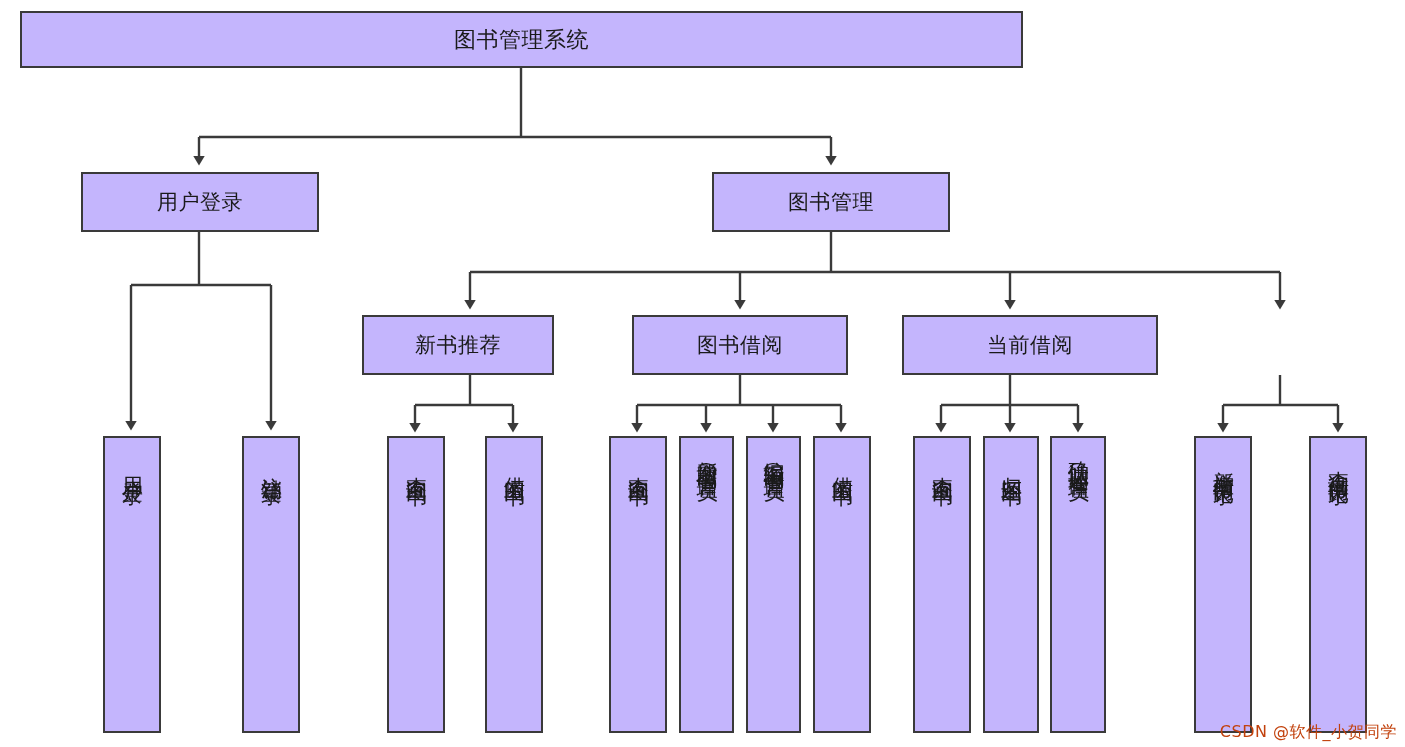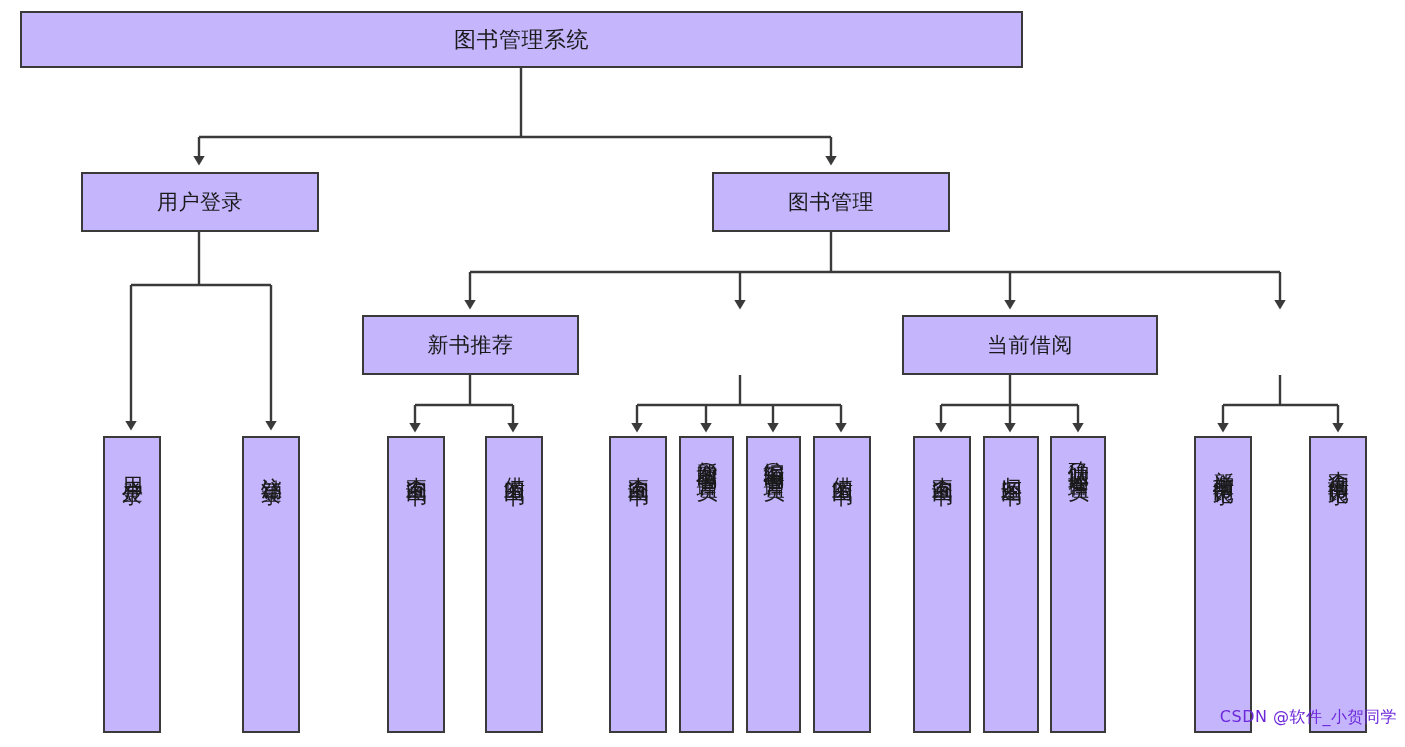--- a/index.html
+++ b/index.html
@@ -57,23 +57,23 @@
     letter-spacing: 3px;
     line-height: 1;
     white-space: nowrap;
   }
   .node.leaf.tall .label {
     padding-top: 0;
   }
   .watermark {
     position: absolute;
     right: 8px;
-    bottom: 19px;
+    bottom: 4px;
     font-size: 16px;
-    color: #6d28d9;
+    color: #c2410c;
     letter-spacing: 0.5px;
     white-space: nowrap;
     pointer-events: none;
   }
 </style>
 </head>
 <body>
 
 <div id="canvas">
 
@@ -132,22 +132,25 @@
     <span class="label">图书管理系统</span>
   </div>
 
   <div class="node level-2" style="left:81px; top:172px; width:238px; height:60px;">
     <span class="label">用户登录</span>
   </div>
   <div class="node level-2" style="left:712px; top:172px; width:238px; height:60px;">
     <span class="label">图书管理</span>
   </div>
 
-  <div class="node level-3" style="left:362px; top:315px; width:217px; height:60px;">
+  <div class="node level-3" style="left:362px; top:315px; width:192px; height:60px;">
     <span class="label">新书推荐</span>
+  </div>
+  <div class="node level-3" style="left:632px; top:315px; width:216px; height:60px;">
+    <span class="label">图书借阅</span>
   </div>
   <div class="node level-3" style="left:902px; top:315px; width:256px; height:60px;">
     <span class="label">当前借阅</span>
   </div>
 
   <div class="node leaf" style="left:103px; top:436px; width:58px; height:297px;">
     <span class="label">用户登录</span>
   </div>
   <div class="node leaf" style="left:242px; top:436px; width:58px; height:297px;">
     <span class="label">注销登录</span>

